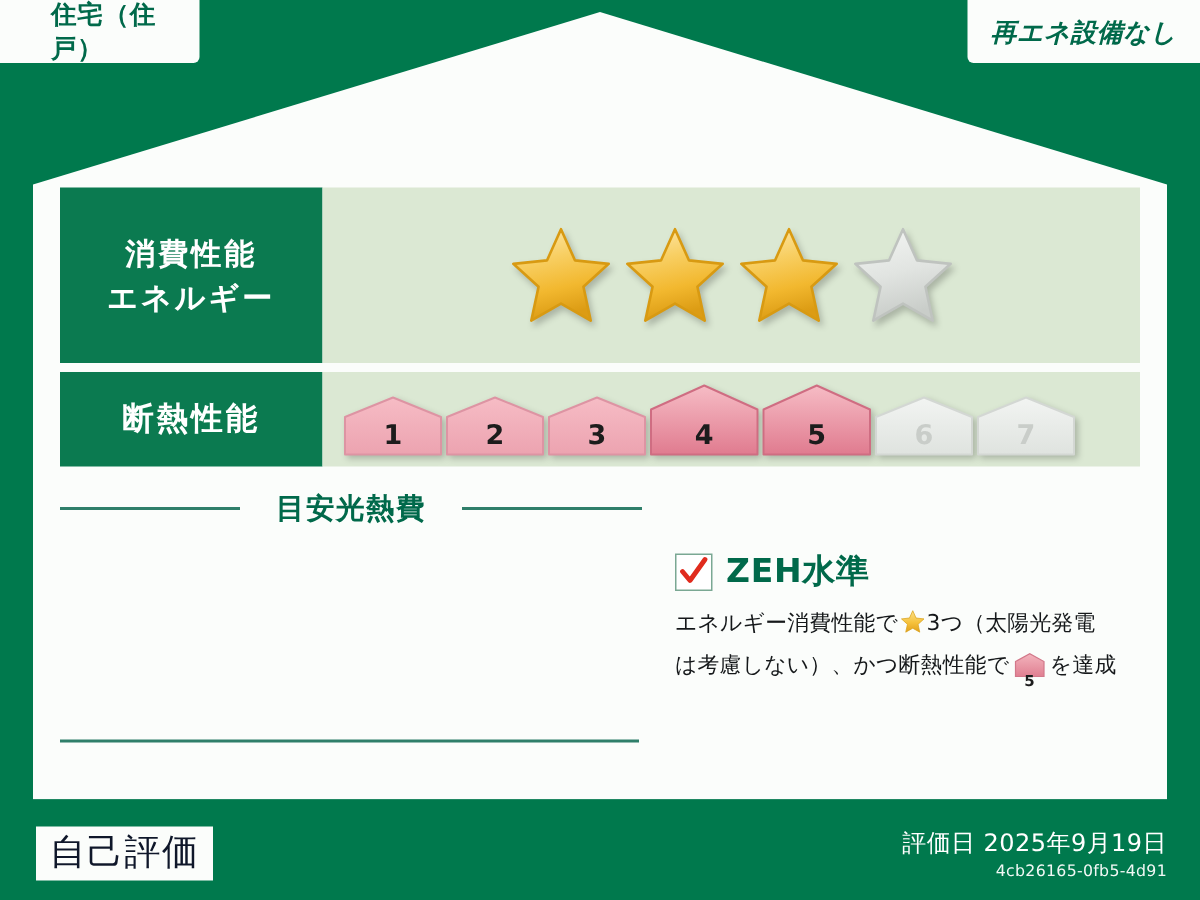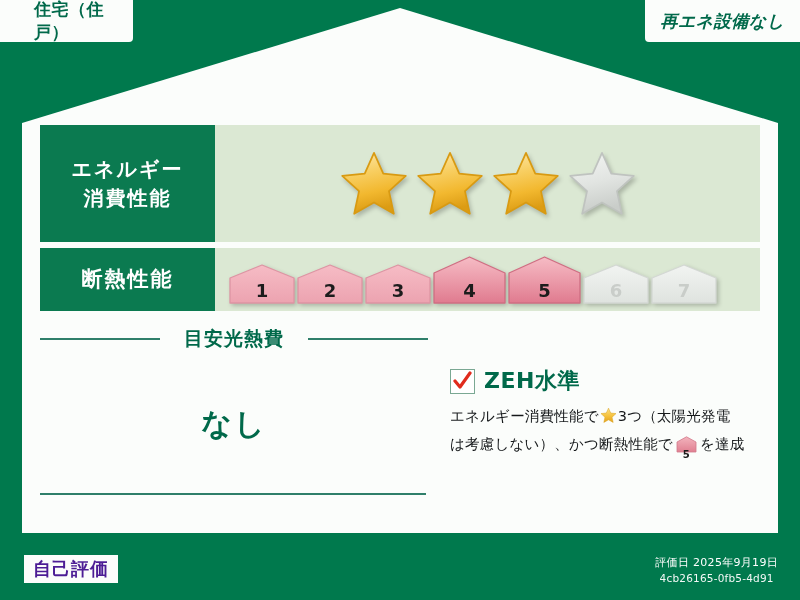--- a/index.html
+++ b/index.html
@@ -255,71 +255,70 @@
     bottom: 0;
     height: 62px;
     display: flex;
     align-items: center;
     z-index: 6;
     color: #ffffff;
   }
   .self-eval-badge {
     margin-left: 24px;
     background: #fbfdfb;
-    color: #4c1d95;
-    font-weight: bold;
-    font-size: 18px;
+    color: #0f172a;
+    font-weight: normal;
+    font-size: 24px;
     letter-spacing: 1px;
     padding: 4px 9px 5px;
     line-height: 1.1;
     flex: 0 0 auto;
   }
   .building-name {
     margin-left: 12px;
     font-size: 17px;
     letter-spacing: 0.3px;
     white-space: nowrap;
   }
   .footer-right {
     margin-left: auto;
     margin-right: 22px;
     text-align: right;
   }
   .eval-date {
-    font-size: 11px;
+    font-size: 16px;
     letter-spacing: 0.3px;
     white-space: nowrap;
   }
   .eval-id {
     font-size: 10.5px;
     letter-spacing: 0.2px;
     margin-top: 2px;
     opacity: 0.95;
     white-space: nowrap;
-    text-align: center;
   }
 </style>
 </head>
 <body>
 
 <div id="label-root">
 
   <div class="house-inner-shadow"></div>
   <div class="house-card"></div>
 
   <div class="corner-tag left">住宅（住戸）</div>
   <div class="corner-tag right">再エネ設備なし</div>
 
 
   <div class="rows-wrap">
 
     <div class="rating-row row-energy">
       <div class="row-label">
+        <div>消費性能</div>
         <div>エネルギー</div>
-        <div>消費性能</div>
       </div>
       <div class="row-body">
         <div class="stars" id="stars-host">
             <span>
               <svg class="star-svg" width="72" height="70" viewBox="0 0 24 24">
                 <defs>
                   <linearGradient id="sg0" x1="0" y1="0" x2="0.25" y2="1">
                     <stop offset="0%" stop-color="#fdeab2"></stop>
                     <stop offset="38%" stop-color="#f8cf63"></stop>
                     <stop offset="72%" stop-color="#f2b82f"></stop>
@@ -466,21 +465,20 @@
   </div>
 
   <div class="lower">
 
     <div class="lower-left">
       <div class="cost-heading">
         <div class="rule"></div>
         <div class="txt">目安光熱費</div>
         <div class="rule"></div>
       </div>
-      <div class="cost-value">なし</div>
       <div class="cost-underline"></div>
     </div>
 
     <div class="lower-right">
       <div class="zeh-head">
         <div class="zeh-check">
           <svg width="19" height="20" viewBox="0 0 19 20">
             <path d="M2 10 L7 16 L17 2" stroke="#e02b1d" stroke-width="3.2" fill="none" stroke-linecap="round" stroke-linejoin="round"></path>
           </svg>
         </div>

